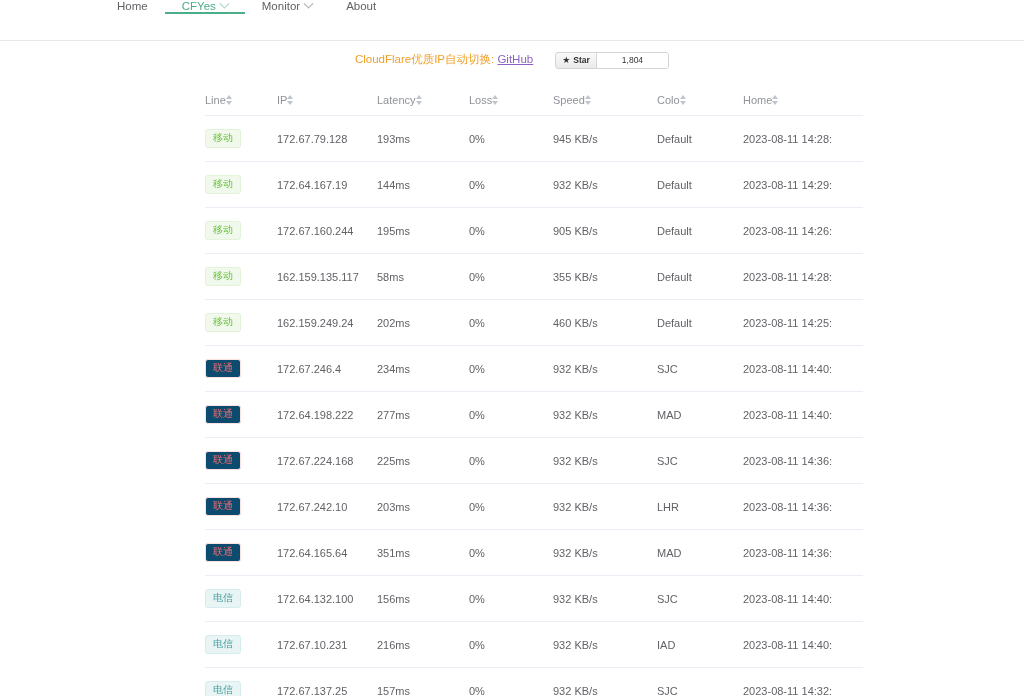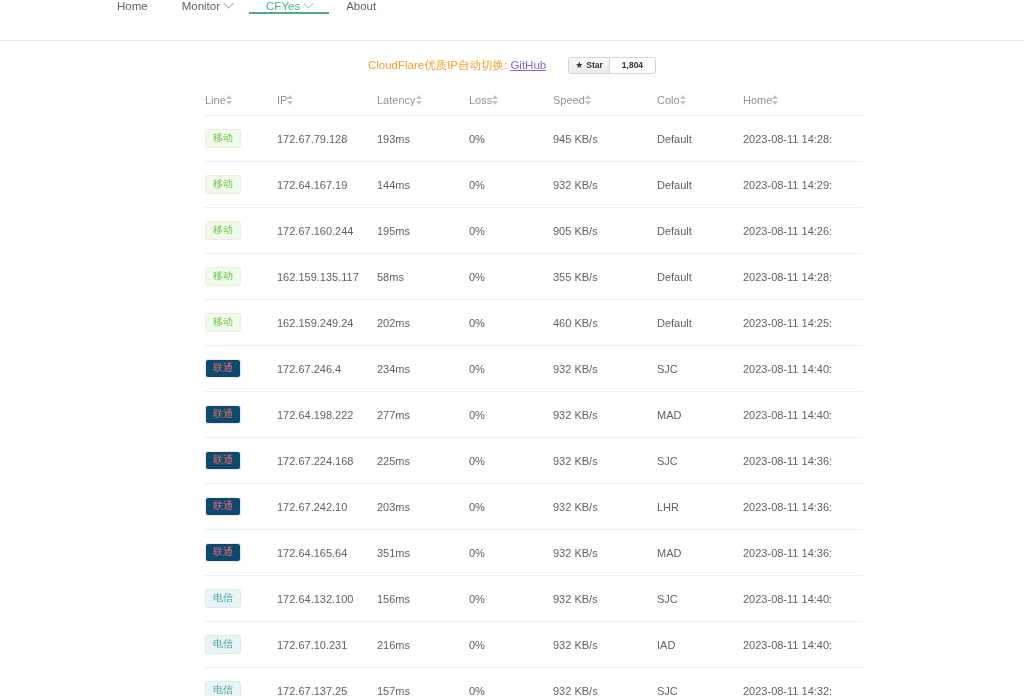--- a/index.html
+++ b/index.html
@@ -45,21 +45,20 @@
     transform: rotate(45deg) translate(-2px,-2px);
     opacity: .55;
   }
 
   
   .page {
     padding-top: 11px;
   }
   .title-row {
     display: flex;
-    align-items: center;
     justify-content: center;
     gap: 22px;
     height: 26px;
   }
   .title-text {
     font-size: 11.5px;
     color: #f0a02a;
     white-space: nowrap;
   }
   .title-text a {
@@ -81,25 +80,25 @@
   .gh-star {
     display: flex;
     align-items: center;
     gap: 3px;
     padding: 0 6px;
     color: #333;
     font-weight: bold;
   }
   .gh-star .star-glyph { font-size: 9px; }
   .gh-count {
-    padding: 0 12px;
+    padding: 0 25px;
     border-left: 1px solid #d5d5d5;
     background: #fff;
     color: #333;
-    font-weight: bold;
+    font-weight: normal;
     display: flex;
     align-items: center;
   }
 
   
   .table-wrap {
     margin: 8px auto 0;
     width: 614px;
     position: relative;
   }
@@ -163,26 +162,26 @@
   .tag-unicom  { background:#0c4a6e; color:#f56c6c; border-color:#fde2e2; }
   .tag-telecom { background:#e9f4f4; color:#429e9e; border-color:#d7ecec; }
 </style>
 </head>
 <body>
 
 <div class="navbar">
   <div class="nav-item">
     <span>Home</span>
   </div>
+  <div class="nav-item active">
+    <span>CFYes</span>
+    <span class="caret"></span>
+  </div>
   <div class="nav-item">
     <span>Monitor</span>
-    <span class="caret"></span>
-  </div>
-  <div class="nav-item active">
-    <span>CFYes</span>
     <span class="caret"></span>
   </div>
   <div class="nav-item">
     <span>About</span>
   </div>
 </div>
 
 <div class="page">
 
   <div class="title-row">

